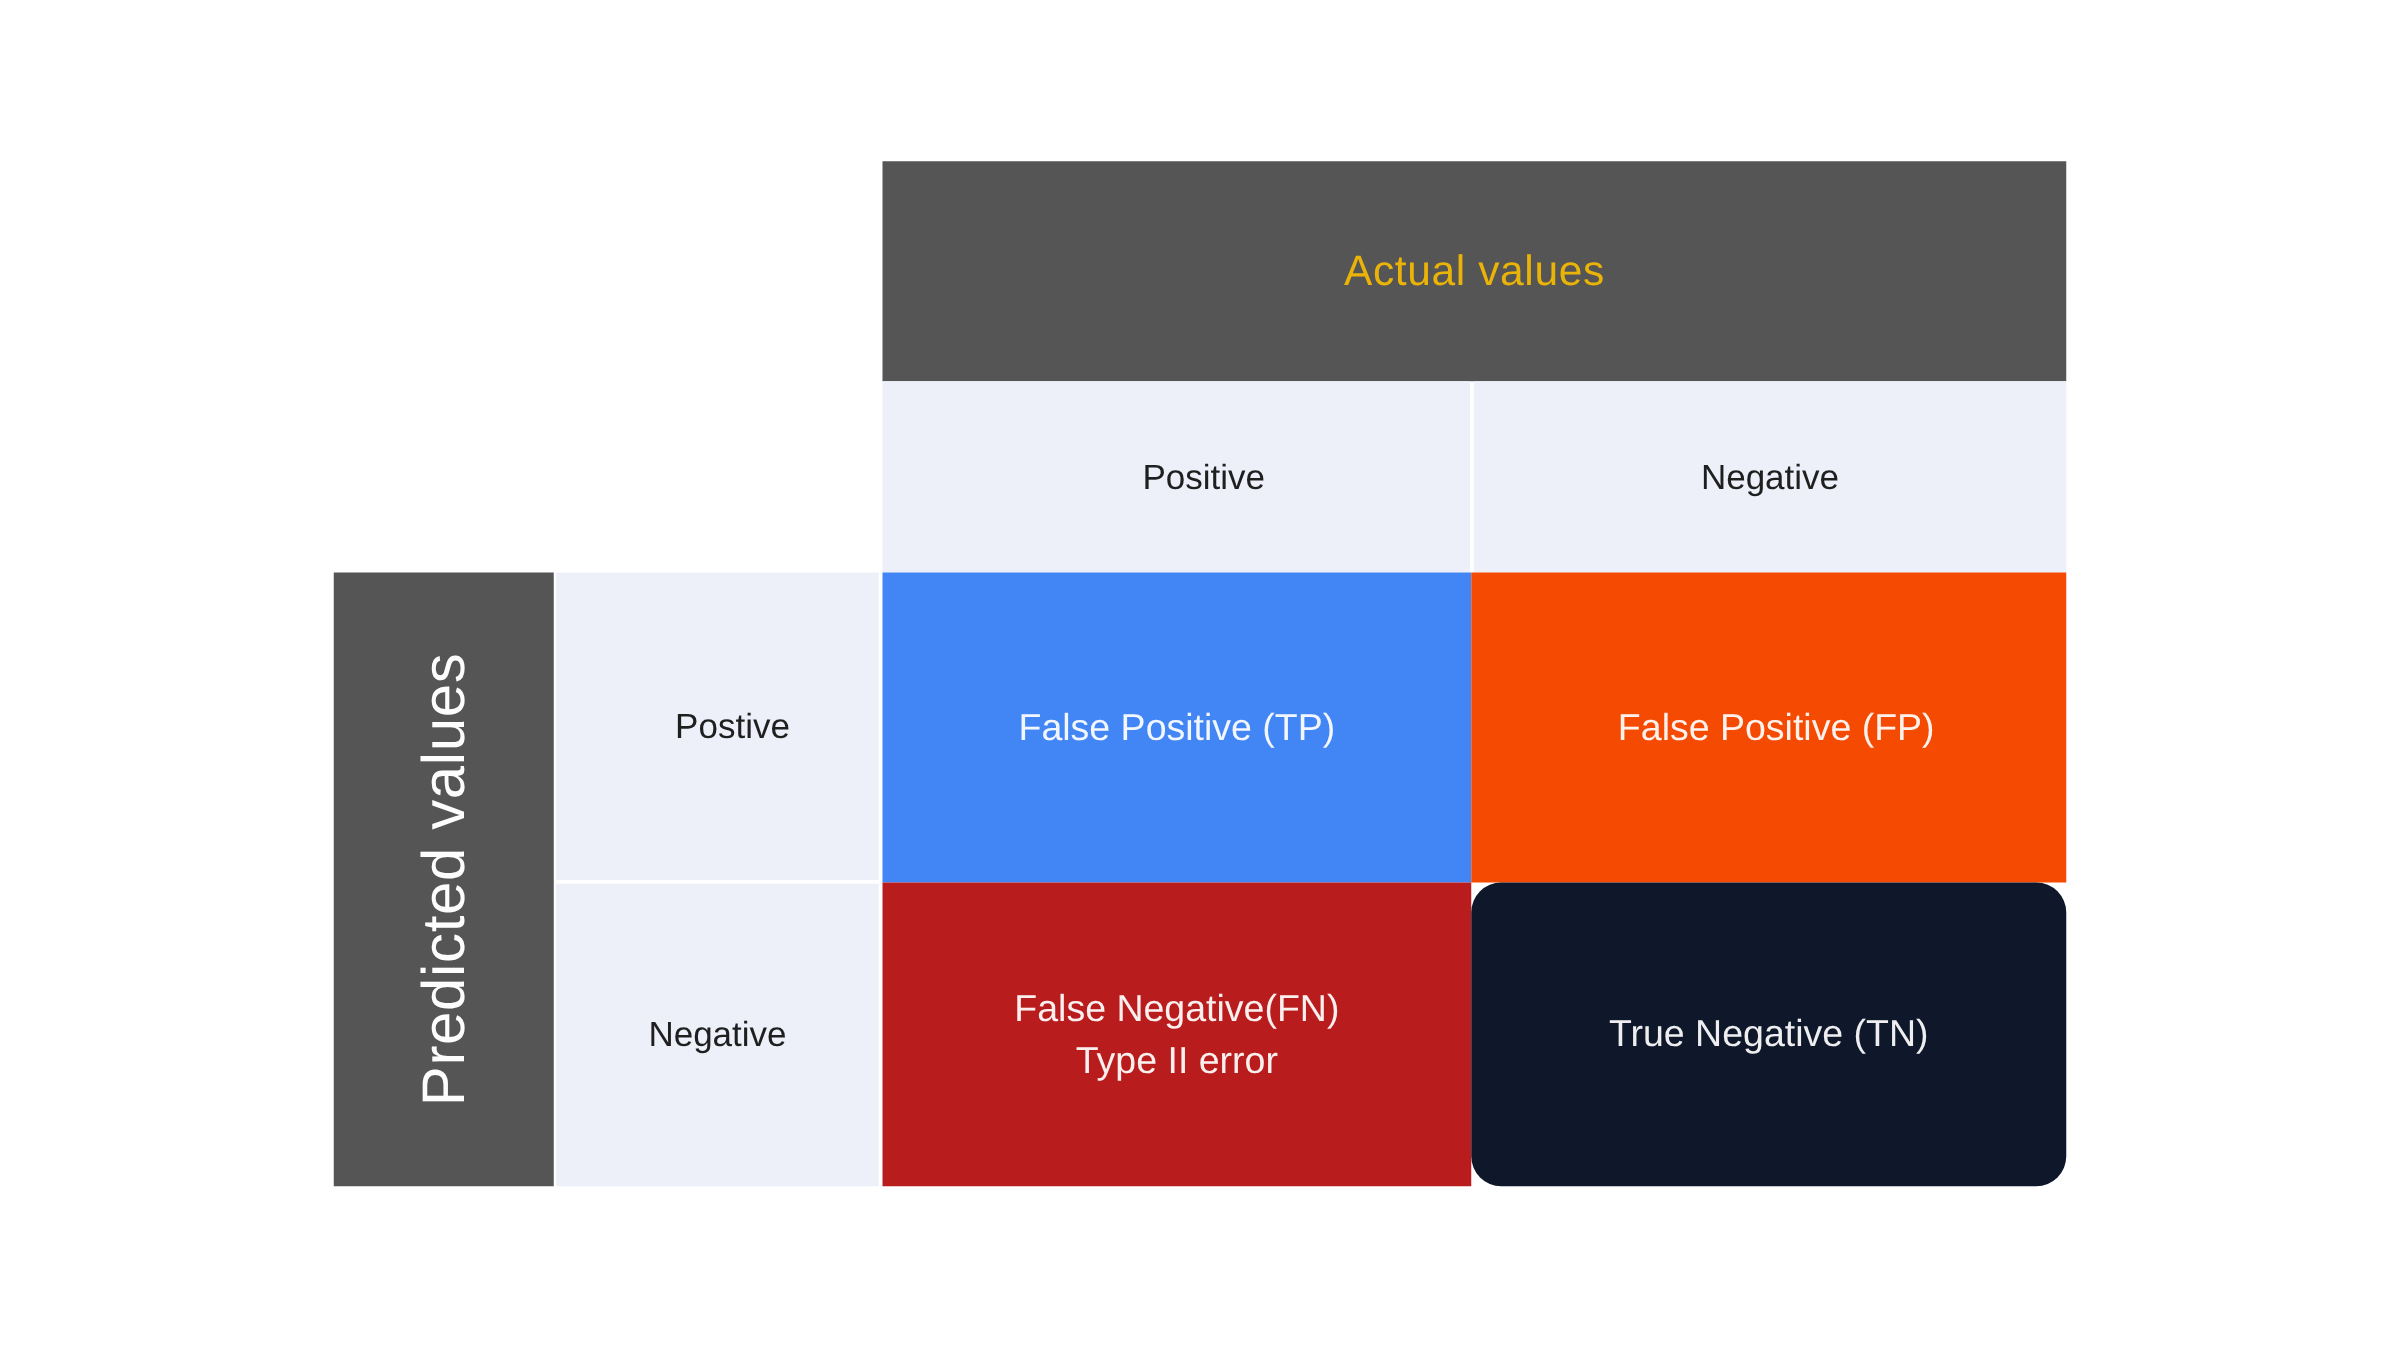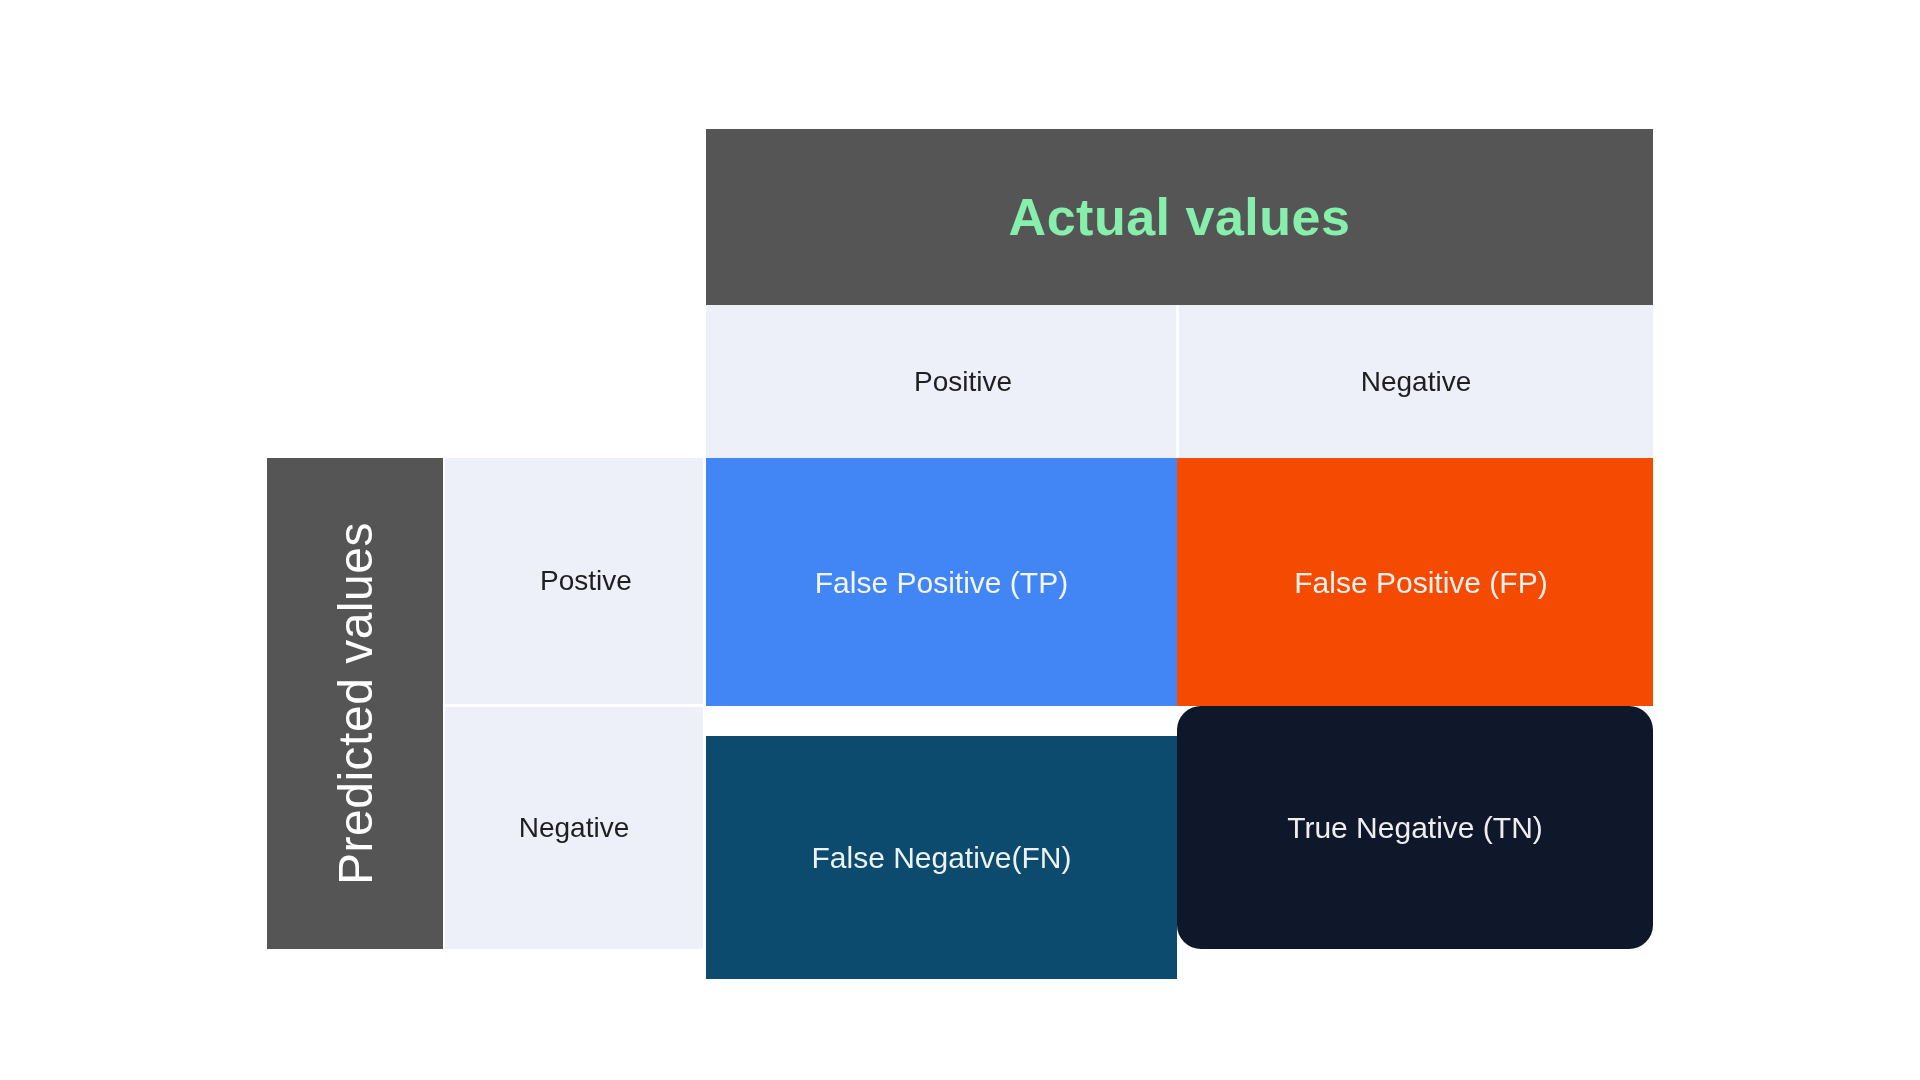--- a/index.html
+++ b/index.html
@@ -21,23 +21,23 @@
     justify-content: center;
     box-sizing: border-box;
     text-align: center;
   }
   
   .actual-banner {
     left: 706px; top: 129px;
     width: 947px; height: 176px;
   }
   .axis-title {
-    color: #86efac;
-    font-size: 52px;
-    font-weight: 700;
+    color: #eab308;
+    font-size: 34px;
+    font-weight: 400;
     letter-spacing: 0.5px;
     white-space: nowrap;
   }
   
   .predicted-banner {
     left: 267px; top: 458px;
     width: 176px; height: 491px;
   }
   .vertical-text {
     transform: rotate(-90deg);
@@ -99,23 +99,24 @@
   <div class="block cell-tp" style="background-color: rgb(66, 133, 244);">
     <div class="cell-text">False Positive (TP)</div>
   </div>
 
   <div class="block cell-fp" style="background-color: rgb(245, 74, 2);">
     <div class="cell-text">
       <div>False Positive (FP)</div>
     </div>
   </div>
 
-  <div class="block cell-fn" style="background-color: #0c4a6e; margin-top: 30px;">
+  <div class="block cell-fn" style="background-color: #b91c1c;">
     <div class="cell-text">
       <div>False Negative(FN)</div>
+      <div>Type II error</div>
     </div>
   </div>
 
   <div class="block cell-tn" style="background-color: #0f172a; border-radius: 24px;">
     <div class="cell-text">True Negative (TN)</div>
   </div>
 
 </div>
 
 </body></html>

